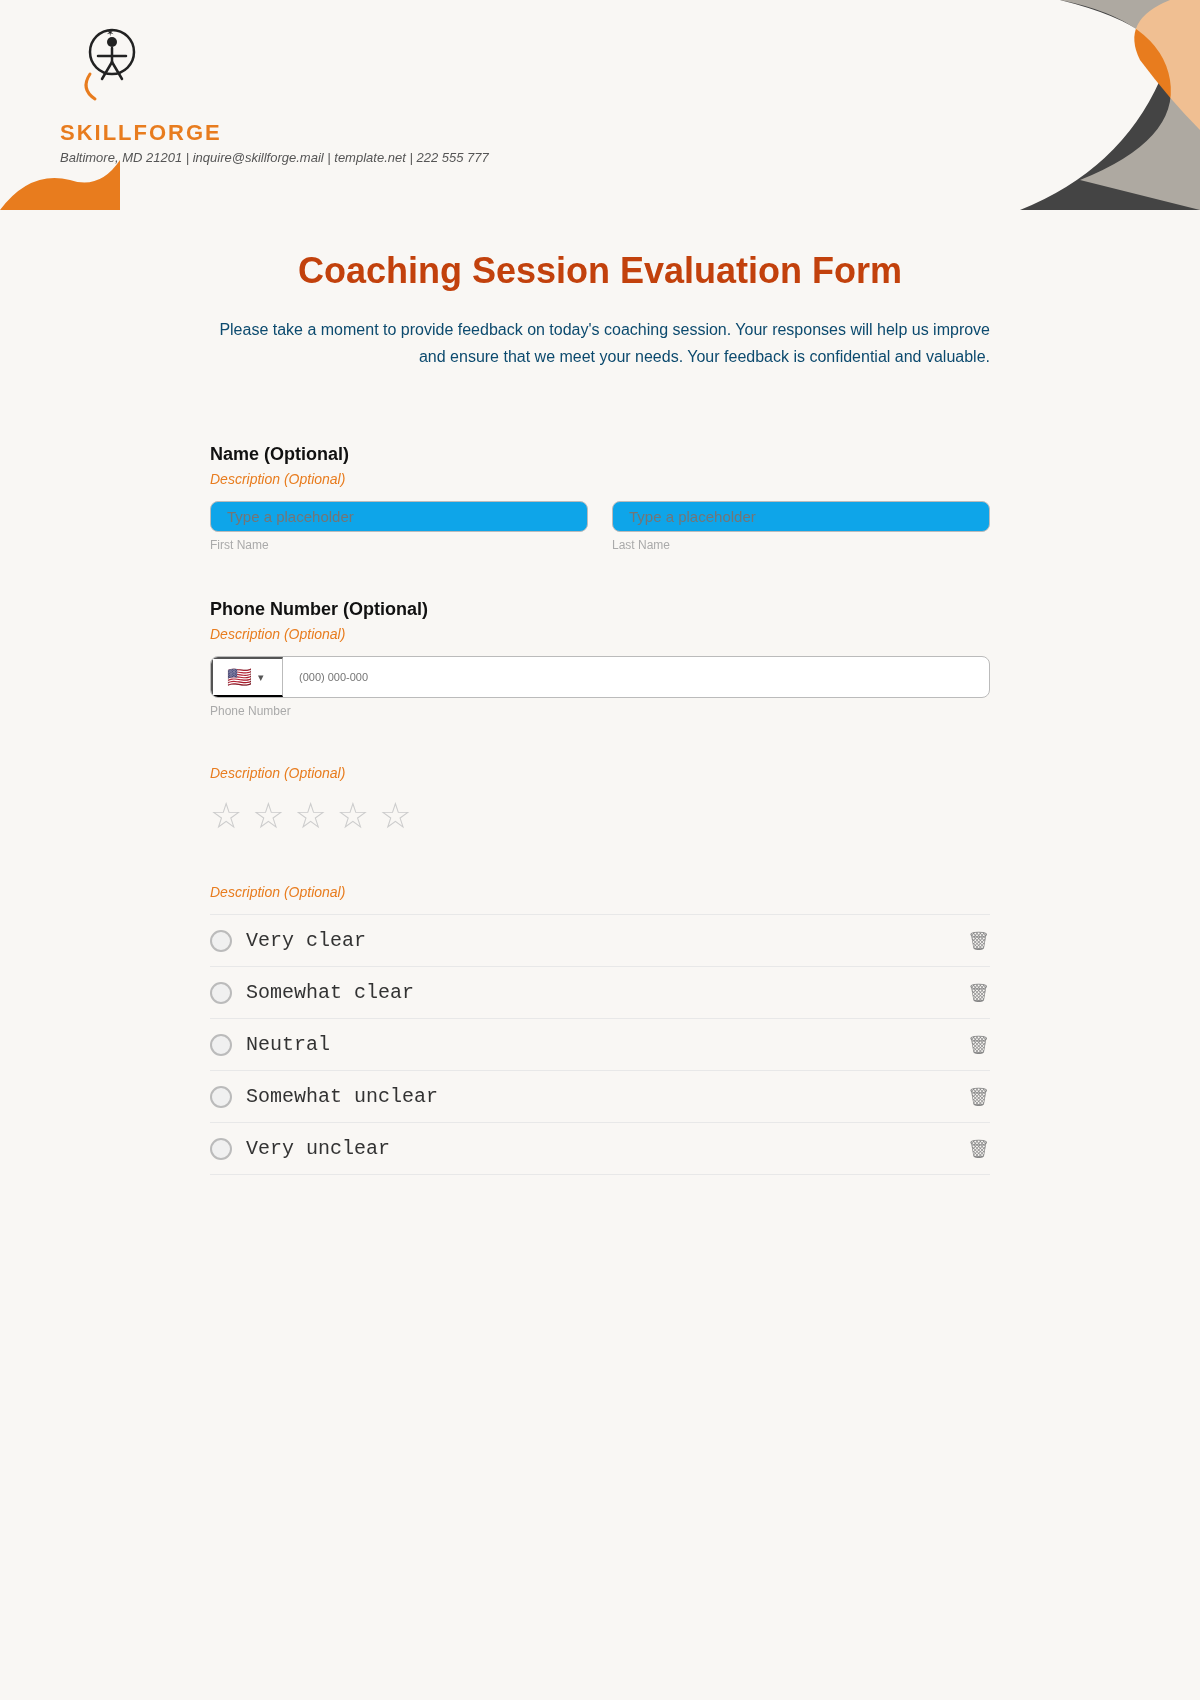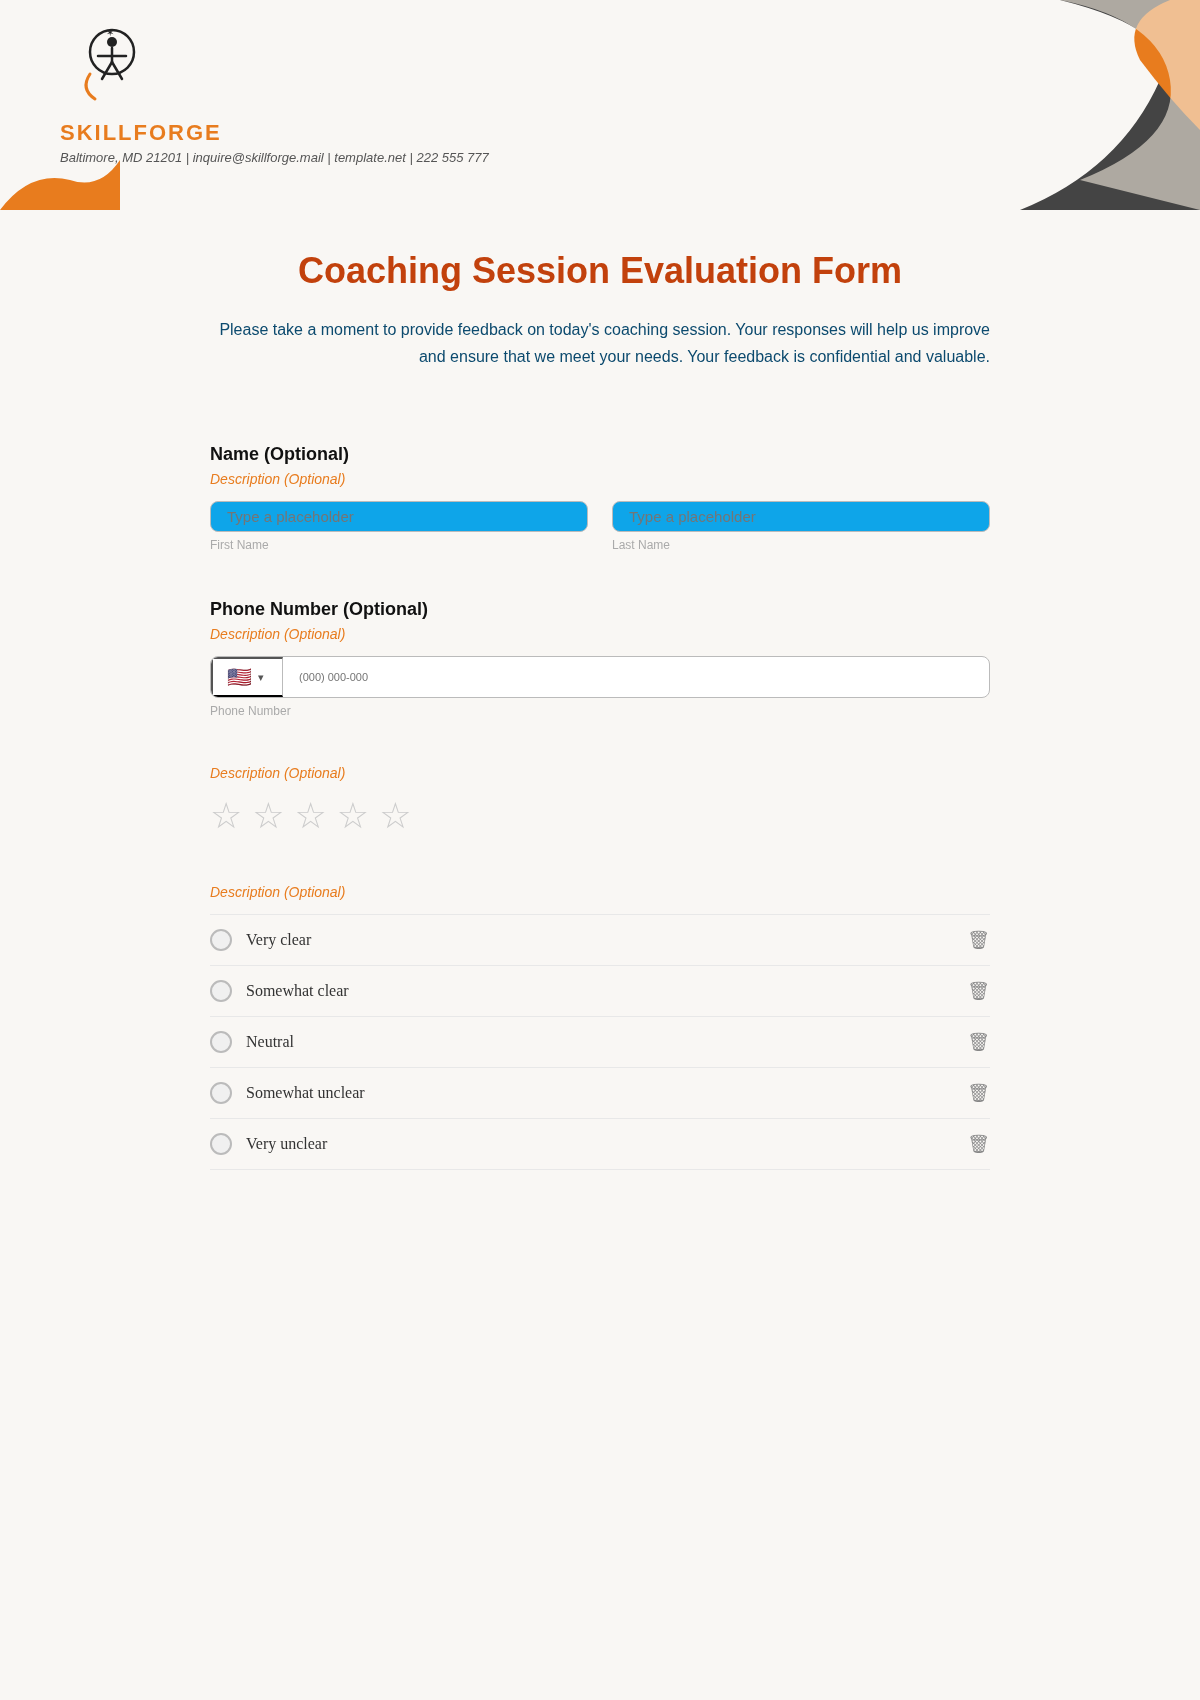--- a/index.html
+++ b/index.html
@@ -206,22 +206,22 @@
     }
     .radio-circle {
       width: 22px;
       height: 22px;
       border-radius: 50%;
       border: 2px solid #bbb;
       background: #f0f0f0;
       flex-shrink: 0;
     }
     .radio-label {
-      font-size: 16px;
-      font-family: Liberation Serif, serif;
+      font-size: 20px;
+      font-family: Liberation Mono, monospace;
       color: #333;
       text-align: center;
     }
     .trash-icon {
       color: #888;
       font-size: 18px;
       cursor: pointer;
     }
   </style>
 </head>

